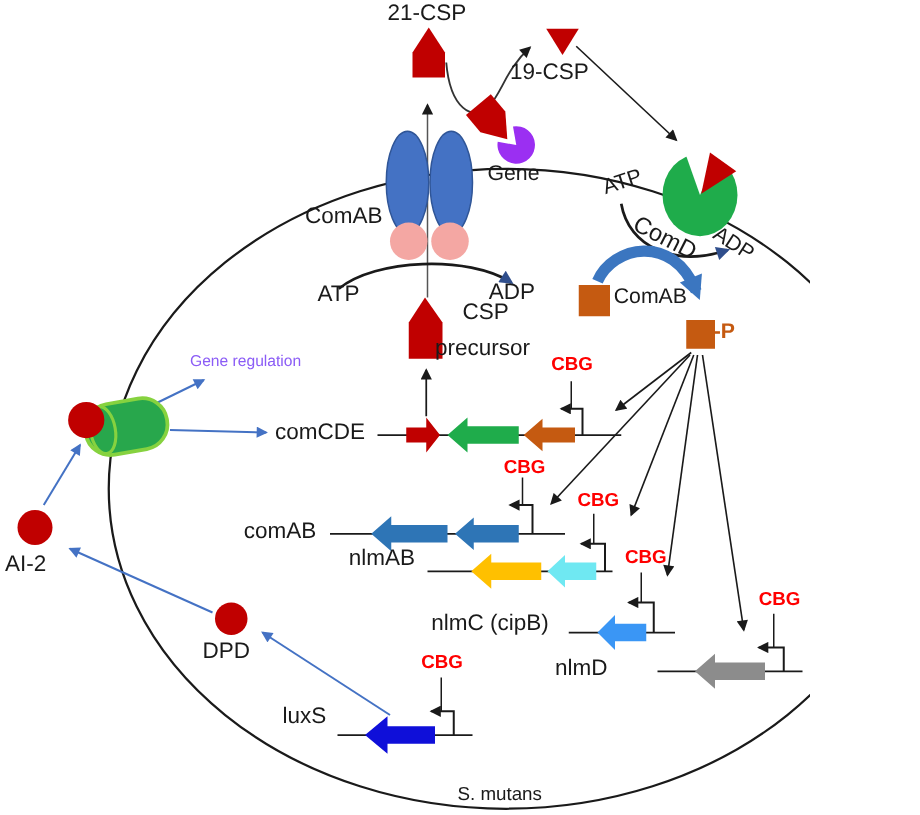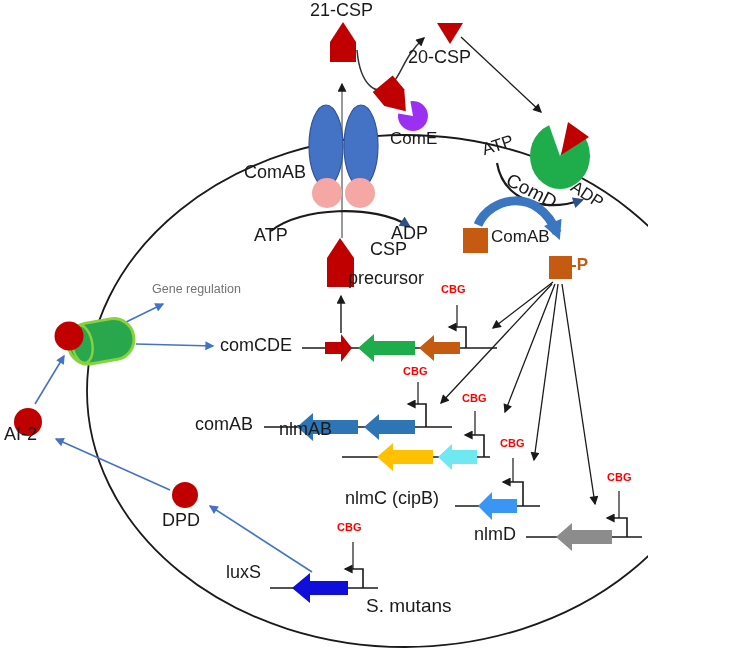--- a/index.html
+++ b/index.html
@@ -1,22 +1,22 @@
 <!DOCTYPE html>
 <html style="--red: #C00000; --green: #1FAC4B; --membrane_blue: #4472C4; --membrane_blue_dark: #2F5597; --pink: #F4A7A3; --purple: #9B2FF2; --orange: #C55A11; --com_blue: #2E75B6; --yellow: #FFC000; --cyan: #6FE8F2; --nlmc_blue: #3A96F5; --gray: #8C8C8C; --luxs_blue: #0F0FD9; --cbg_red: #FF0000; --link_blue: #4472C4; --relay_blue: #3B76C0; --navy: #2F4E8C; --ink: #1A1A1A; --cyl_green: #28A74C; --cyl_rim: #86D23F;"><head>
 <meta charset="utf-8">
 <style>
   html,body{margin:0;padding:0;background:#fff;}
   .stage{position:relative;width:648px;height:652px;background:#fff;overflow:hidden;
          font-family:"Liberation Sans",sans-serif;color:#1a1a1a;}
   .stage svg{position:absolute;left:0;top:0;}
   .lbl{position:absolute;font-size:18px;line-height:1.05;white-space:nowrap;color:#1a1a1a;}
   .gene{}
-  .cbg{font-size:11px;font-weight:600;color:var(--cbg_red);}
-  .small{font-size:12.5px;color:#737373;}
+  .cbg{font-size:15px;font-weight:600;color:var(--cbg_red);}
+  .small{font-size:12.5px;color:#8b5cf6;}
   .phos{color:var(--orange);font-weight:600;}
   .rot{transform-origin:left top;}
 </style>
 </head>
 <body>
 
 <div class="stage">
 
 <svg width="736" height="652" viewBox="0 0 736 652">
   <defs>
@@ -134,44 +134,44 @@
 
   <path d="M478 225 C490 197 538 186 557 233" style="fill:none;stroke:var(--relay_blue);stroke-width:9" marker-end="url(#mkrelay)"></path>
   <rect x="463" y="228" width="25" height="25" style="fill:var(--orange)"></rect>
   <rect x="549" y="256" width="23" height="23" style="fill:var(--orange)"></rect>
 
   <circle cx="185" cy="495" r="13" style="fill:var(--red)"></circle>
   <circle cx="28" cy="422" r="14" style="fill:var(--red)"></circle>
 </svg>
 
 <div class="lbl" style="left:310px;top:1px">21-CSP</div>
-<div class="lbl" style="left:408px;top:48px">20-CSP</div>
-<div class="lbl" style="left:390px;top:130px;font-size:17px">ComE</div>
+<div class="lbl" style="left:408px;top:48px">19-CSP</div>
+<div class="lbl" style="left:390px;top:130px;font-size:17px">Gene</div>
 <div class="lbl" style="left:244px;top:163px">ComAB</div>
 <div class="lbl" style="left:254px;top:226px">ATP</div>
 <div class="lbl" style="left:391px;top:224px">ADP</div>
 <div class="lbl" style="left:370px;top:240px">CSP</div>
 <div class="lbl" style="left:348px;top:269px">precursor</div>
 <div class="lbl rot" style="left:480px;top:142px;font-size:17px;transform:rotate(-18deg)">ATP</div>
 <div class="lbl rot" style="left:512px;top:170px;font-size:19px;transform:rotate(27deg)">ComD</div>
 <div class="lbl rot" style="left:577px;top:178px;font-size:17px;transform:rotate(33deg)">ADP</div>
 <div class="lbl" style="left:491px;top:228px;font-size:17px">ComAB</div>
 <div class="lbl phos" style="left:571px;top:256px;font-size:17px">-P</div>
 <div class="lbl small" style="left:152px;top:283px">Gene regulation</div>
 
 <div class="lbl gene" style="left:220px;top:336px">comCDE</div>
 <div class="lbl gene" style="left:195px;top:415px">comAB</div>
-<div class="lbl gene" style="left:279px;top:420px">nlmAB</div>
+<div class="lbl gene" style="left:279px;top:437px">nlmAB</div>
 <div class="lbl gene" style="left:345px;top:489px">nlmC (cipB)</div>
-<div class="lbl gene" style="left:474px;top:525px">nlmD</div>
+<div class="lbl gene" style="left:444px;top:525px">nlmD</div>
 <div class="lbl gene" style="left:226px;top:563px">luxS</div>
 
 <div class="lbl" style="left:162px;top:511px">DPD</div>
-<div class="lbl" style="left:4px;top:425px">AI-2</div>
-<div class="lbl gene" style="left:366px;top:596px;font-size:19px">S. mutans</div>
+<div class="lbl" style="left:4px;top:442px">AI-2</div>
+<div class="lbl gene" style="left:366px;top:628px;font-size:15px">S. mutans</div>
 
 <div class="lbl cbg" style="left:441px;top:284px">CBG</div>
 <div class="lbl cbg" style="left:403px;top:366px">CBG</div>
 <div class="lbl cbg" style="left:462px;top:393px">CBG</div>
 <div class="lbl cbg" style="left:500px;top:438px">CBG</div>
 <div class="lbl cbg" style="left:607px;top:472px">CBG</div>
 <div class="lbl cbg" style="left:337px;top:522px">CBG</div>
 
 </div>
 

